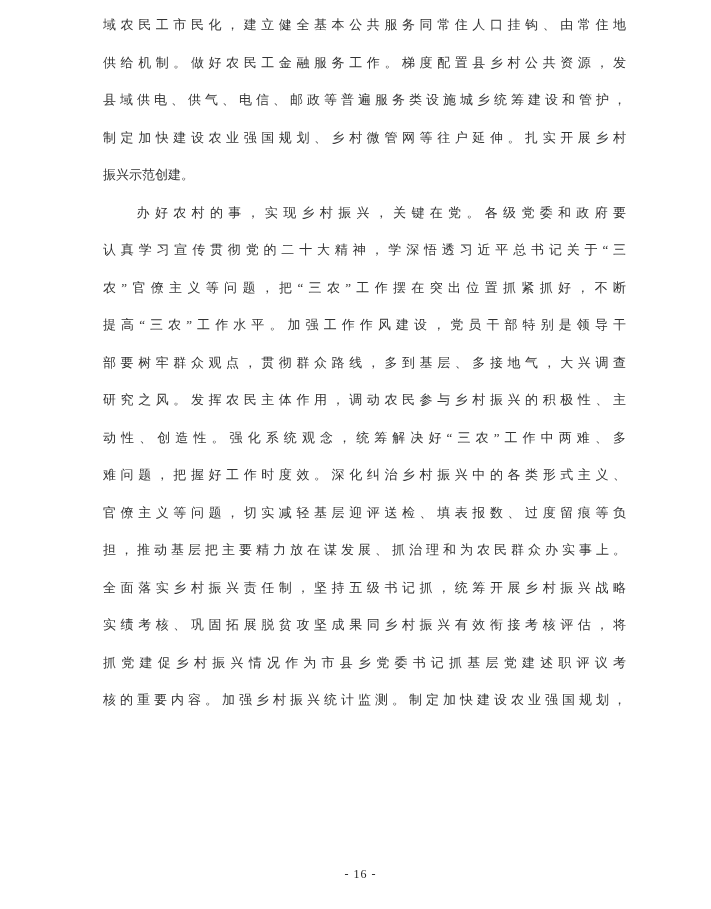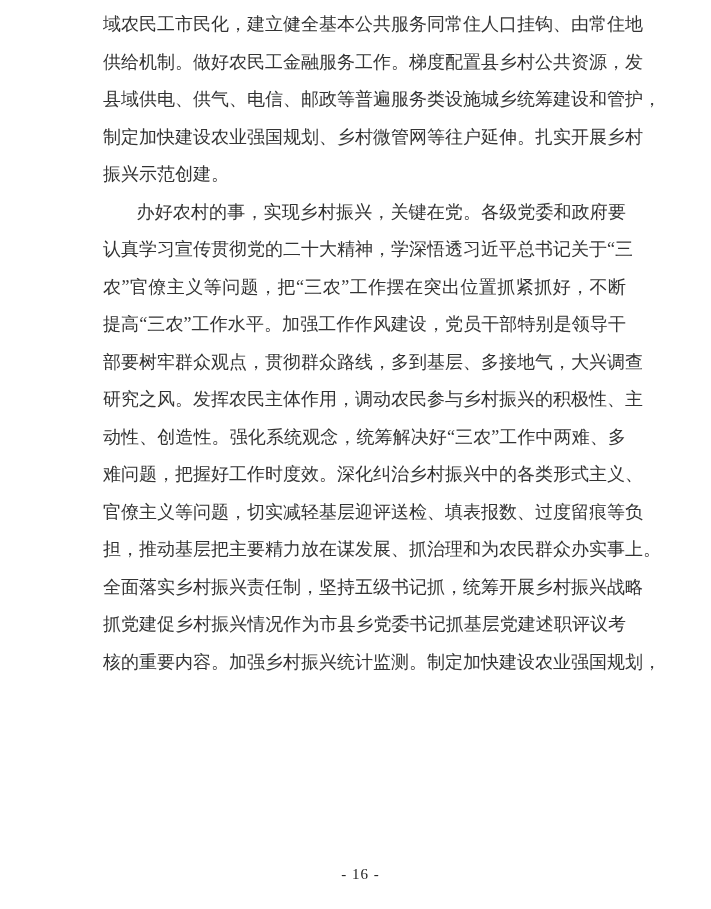--- a/index.html
+++ b/index.html
@@ -16,21 +16,21 @@
     font-family: "Liberation Serif", serif;
     color: #333333;
   }
   .text-block {
     position: absolute;
     left: 103px;
     top: 6px;
     width: 523px;
   }
   .line {
-    font-size: 18px;
+    font-size: 13px;
     height: 37.5px;
     line-height: 37.5px;
     white-space: nowrap;
     text-align: justify;
     text-align-last: justify;
     text-justify: inter-character;
     letter-spacing: 0;
   }
   .line.short-end {
     text-align-last: left;
@@ -40,21 +40,21 @@
   }
   .footer {
     position: absolute;
     left: 0;
     right: 0;
     top: 862px;
     text-align: center;
   }
   .page-number {
     display: inline-block;
-    font-size: 15px;
+    font-size: 12px;
     line-height: 24px;
     color: #1f1f1f;
     letter-spacing: 1px;
     transform: translateX(5px);
   }
 </style>
 </head>
 <body>
 
 <div class="page">
@@ -68,19 +68,20 @@
     <div class="line">认真学习宣传贯彻党的二十大精神，学深悟透习近平总书记关于“三</div>
     <div class="line">农”官僚主义等问题，把“三农”工作摆在突出位置抓紧抓好，不断</div>
     <div class="line">提高“三农”工作水平。加强工作作风建设，党员干部特别是领导干</div>
     <div class="line">部要树牢群众观点，贯彻群众路线，多到基层、多接地气，大兴调查</div>
     <div class="line">研究之风。发挥农民主体作用，调动农民参与乡村振兴的积极性、主</div>
     <div class="line">动性、创造性。强化系统观念，统筹解决好“三农”工作中两难、多</div>
     <div class="line">难问题，把握好工作时度效。深化纠治乡村振兴中的各类形式主义、</div>
     <div class="line">官僚主义等问题，切实减轻基层迎评送检、填表报数、过度留痕等负</div>
     <div class="line">担，推动基层把主要精力放在谋发展、抓治理和为农民群众办实事上。</div>
     <div class="line">全面落实乡村振兴责任制，坚持五级书记抓，统筹开展乡村振兴战略</div>
+    <div class="line">实绩考核、巩固拓展脱贫攻坚成果同乡村振兴有效衔接考核评估，将</div>
     <div class="line">抓党建促乡村振兴情况作为市县乡党委书记抓基层党建述职评议考</div>
     <div class="line">核的重要内容。加强乡村振兴统计监测。制定加快建设农业强国规划，</div>
   </div>
   <div class="footer">
     <span class="page-number">- 16 -</span>
   </div>
 </div>
 
 </body></html>

